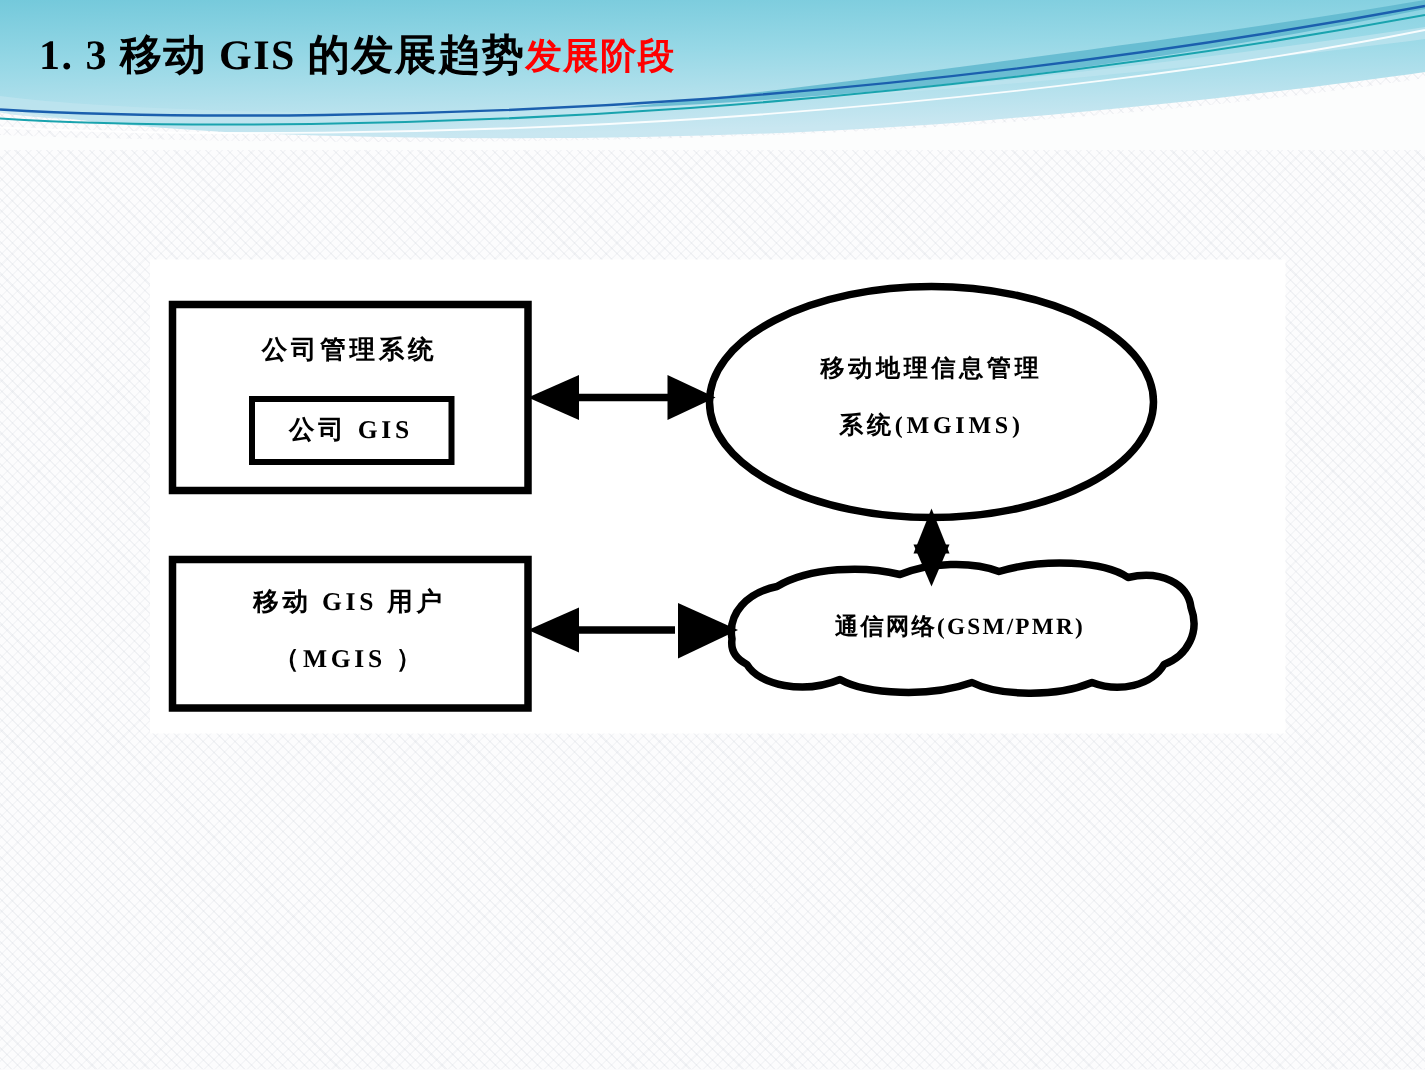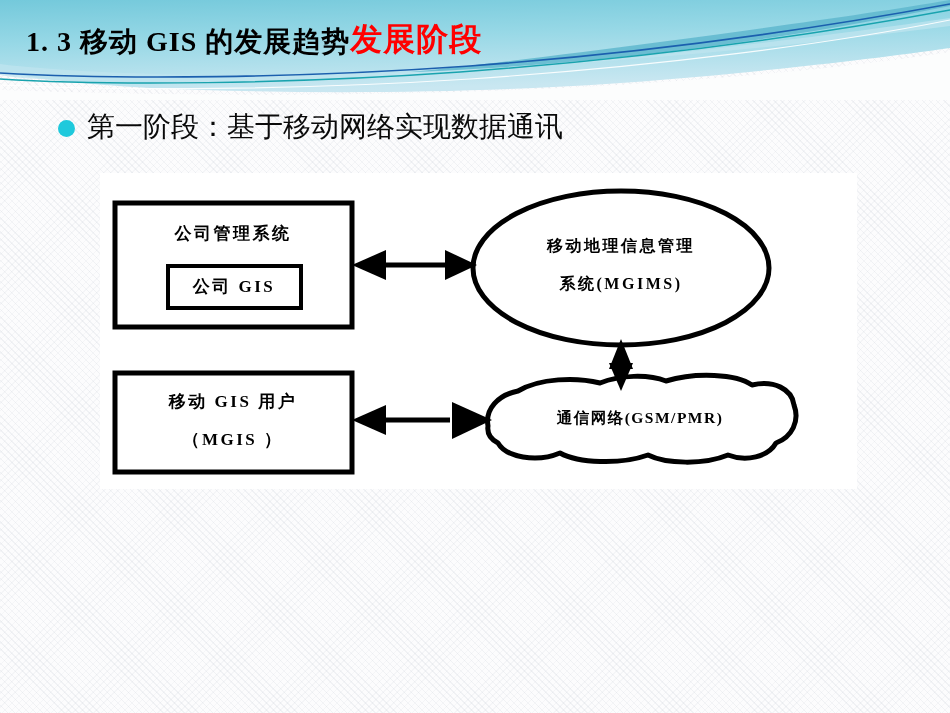--- a/index.html
+++ b/index.html
@@ -46,21 +46,21 @@
   }
   .title-main {
     font-family: "Liberation Serif", serif;
     font-size: 28px;
     font-weight: bold;
     color: #000000;
     letter-spacing: 1px;
   }
   .title-accent {
     font-family: "Liberation Sans", sans-serif;
-    font-size: 32px;
+    font-size: 24px;
     font-weight: bold;
     letter-spacing: 1px;
     position: relative;
     top: -1px;
   }
 
   
   #bullet-row {
     position: absolute;
     left: 58px;
@@ -154,24 +154,20 @@
                  C 860,66 740,78 600,86
                  C 440,95 220,98 0,90 Z" fill="#FCFDFD"></path>
       </g>
     </svg>
   </div>
 
   <div id="title-row">
     <span class="title-main">1. 3  移动 GIS 的发展趋势</span><span class="title-accent" style="color:#FF0000;">发展阶段</span>
   </div>
 
-  <div id="bullet-row">
-    <span id="bullet-dot" style="background:#1FC9DC;"></span>
-    <span id="bullet-text">第一阶段：基于移动网络实现数据通讯</span>
-  </div>
 
   <div id="diagram-panel">
     <svg id="diagram-svg" width="757" height="316" viewBox="0 0 757 316" xmlns="http://www.w3.org/2000/svg">
 
       <g>
         <rect x="15" y="30" width="237" height="124" fill="#FFFFFF" stroke="#000000" stroke-width="5"></rect>
         <text class="dg-text dg-t17" x="133" y="62">公司管理系统</text>
       </g>
 
       <g>

